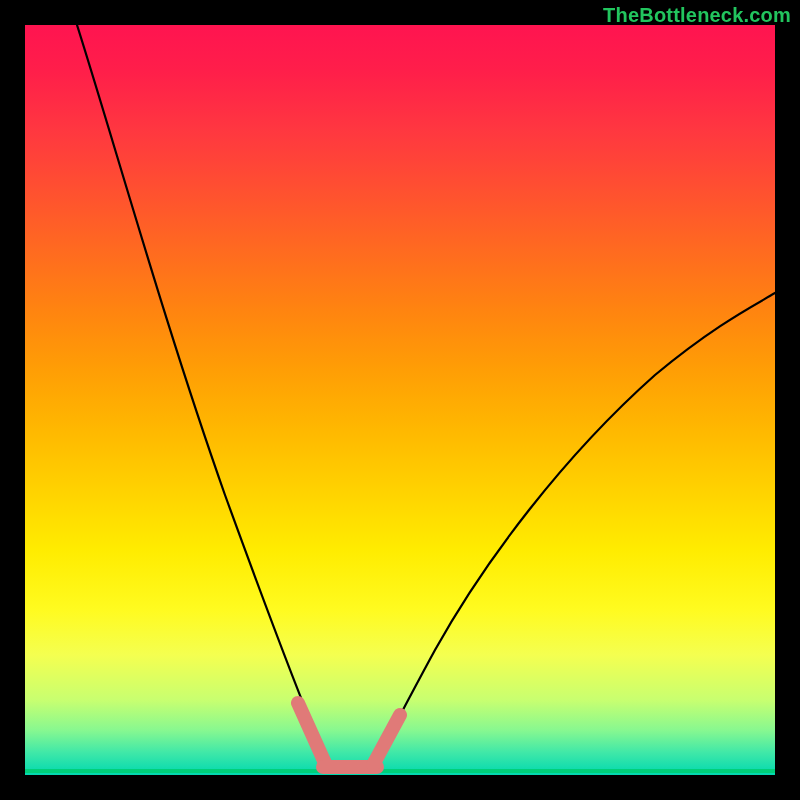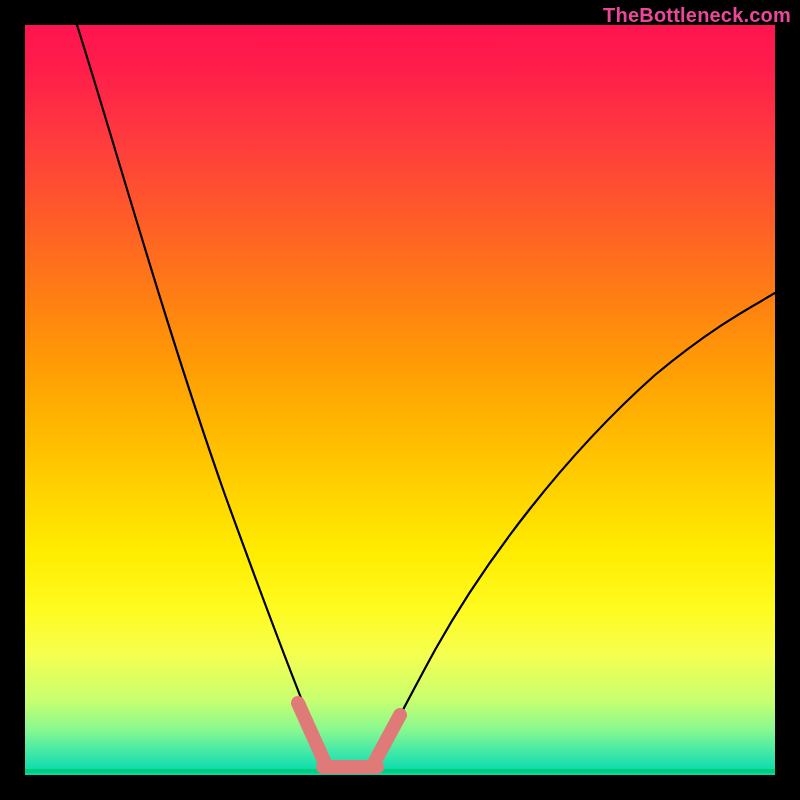--- a/index.html
+++ b/index.html
@@ -46,21 +46,21 @@
       #c8ff70 90%,
       #88f890 94%,
       #40e8a8 97%,
       #00d8b0 100%
     );
   }
   .watermark {
     position: absolute;
     top: 4px;
     right: 9px;
-    color: #ec4899;
+    color: #22c55e;
     font-size: 20px;
     font-weight: 600;
     letter-spacing: 0.2px;
     user-select: none;
   }
   svg.curves {
     position: absolute;
     left: 0; top: 0;
     width: 100%; height: 100%;
   }

